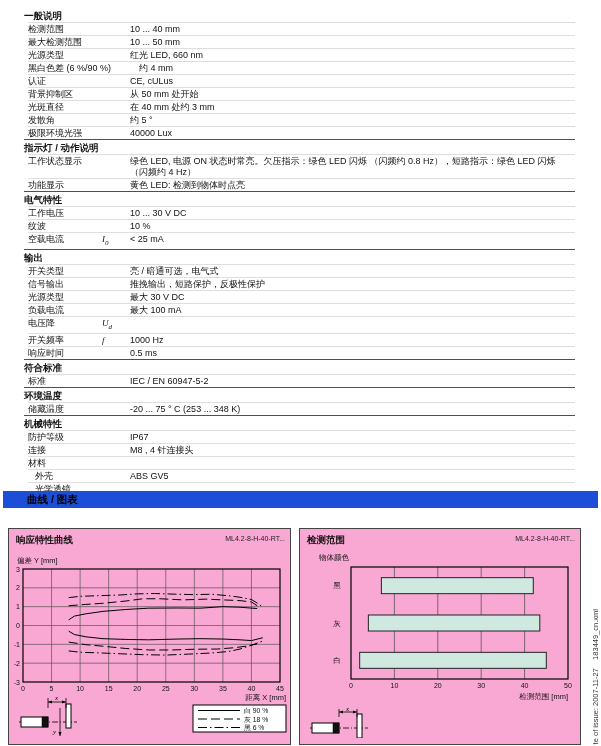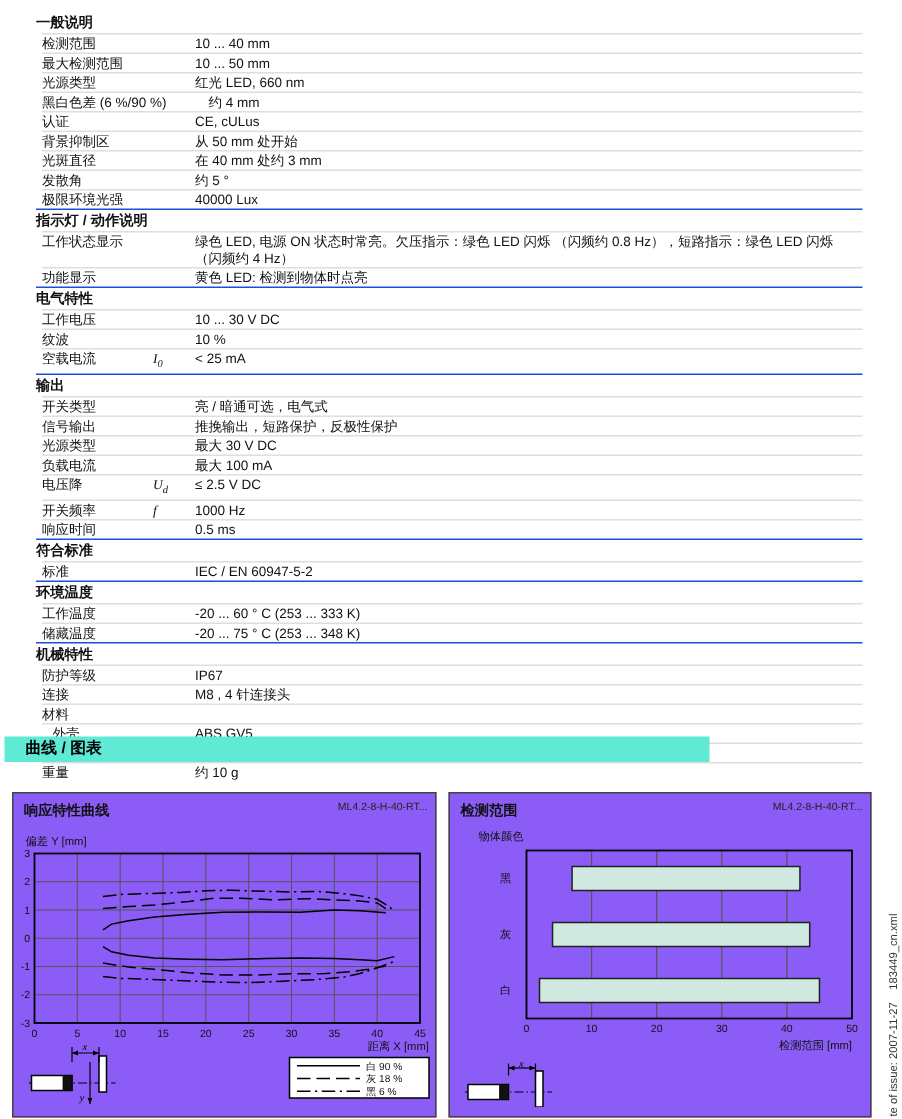--- a/index.html
+++ b/index.html
@@ -9,24 +9,24 @@
   #spec{position:absolute;left:28px;top:8px;width:547px;font-size:9px;line-height:11px;}
   .sec-header{font-weight:bold;font-size:9.5px;padding:2px 0 1px;border-top:1px solid #1d4ed8;margin-left:-4px;}
   .sec-header.first{border-top:none;}
   .spec-row{display:flex;align-items:flex-start;border-top:1px solid #dedede;padding:1px 0 0;}
   .spec-label{flex:0 0 74px;white-space:nowrap;overflow:visible;}
   .spec-label.ind1{padding-left:7px;flex-basis:67px;}
   .spec-sym{flex:0 0 28px;font-family:"Liberation Serif","DejaVu Serif",serif;font-style:italic;}
   .spec-sym sub{font-size:7px;}
   .spec-val{flex:1;}
   
-  #curves-bar{position:absolute;left:3px;top:491px;width:470px;height:17px;background:#5eead4;
-              font-weight:bold;font-size:10.5px;line-height:17px;padding-left:14px;box-sizing:border-box;color:#000;}
+  #curves-bar{position:absolute;left:3px;top:491px;width:595px;height:17px;background:#1d4ed8;
+              font-weight:bold;font-size:10.5px;line-height:17px;padding-left:24px;box-sizing:border-box;color:#000;}
   
-  .chart-box{position:absolute;top:528px;height:217px;border:1px solid #444;background:#8b5cf6;box-sizing:border-box;}
+  .chart-box{position:absolute;top:528px;height:217px;border:1px solid #444;background:#f9a8d4;box-sizing:border-box;}
   #chart-left{left:8px;width:283px;}
   #chart-right{left:299px;width:282px;}
   .chart-title{position:absolute;left:7px;top:5px;font-weight:bold;font-size:9.5px;}
   .chart-model{position:absolute;right:5px;top:6px;font-size:7px;color:#222;}
   .chart-svg{position:absolute;left:0;top:0;}
   .sketch{position:absolute;left:10px;bottom:6px;}
   .sketch text{font-family:"Liberation Serif","DejaVu Serif",serif;font-style:italic;font-size:7px;}
   
   #vert-note{position:absolute;right:1px;bottom:2px;writing-mode:vertical-rl;transform:rotate(180deg);
              font-size:7.5px;color:#333;white-space:pre;}
@@ -127,44 +127,38 @@
         <span class="spec-val">最大 30 V DC</span>
       </div>
       <div class="spec-row">
         <span class="spec-label">负载电流</span>
         <span class="spec-sym"></span>
         <span class="spec-val">最大 100 mA</span>
       </div>
       <div class="spec-row">
         <span class="spec-label">电压降</span>
         <span class="spec-sym">U<sub>d</sub></span>
-        <span class="spec-val">≤ 2.5 V DC</span>
       </div>
       <div class="spec-row">
         <span class="spec-label">开关频率</span>
         <span class="spec-sym">f</span>
         <span class="spec-val">1000 Hz</span>
       </div>
       <div class="spec-row">
         <span class="spec-label">响应时间</span>
         <span class="spec-sym"></span>
         <span class="spec-val">0.5 ms</span>
       </div>
       <div class="sec-header">符合标准</div>
       <div class="spec-row">
         <span class="spec-label">标准</span>
         <span class="spec-sym"></span>
         <span class="spec-val">IEC / EN 60947-5-2</span>
       </div>
       <div class="sec-header">环境温度</div>
-      <div class="spec-row">
-        <span class="spec-label">工作温度</span>
-        <span class="spec-sym"></span>
-        <span class="spec-val">-20 ... 60 ° C (253 ... 333 K)</span>
-      </div>
       <div class="spec-row">
         <span class="spec-label">储藏温度</span>
         <span class="spec-sym"></span>
         <span class="spec-val">-20 ... 75 ° C (253 ... 348 K)</span>
       </div>
       <div class="sec-header">机械特性</div>
       <div class="spec-row">
         <span class="spec-label">防护等级</span>
         <span class="spec-sym"></span>
         <span class="spec-val">IP67</span>

